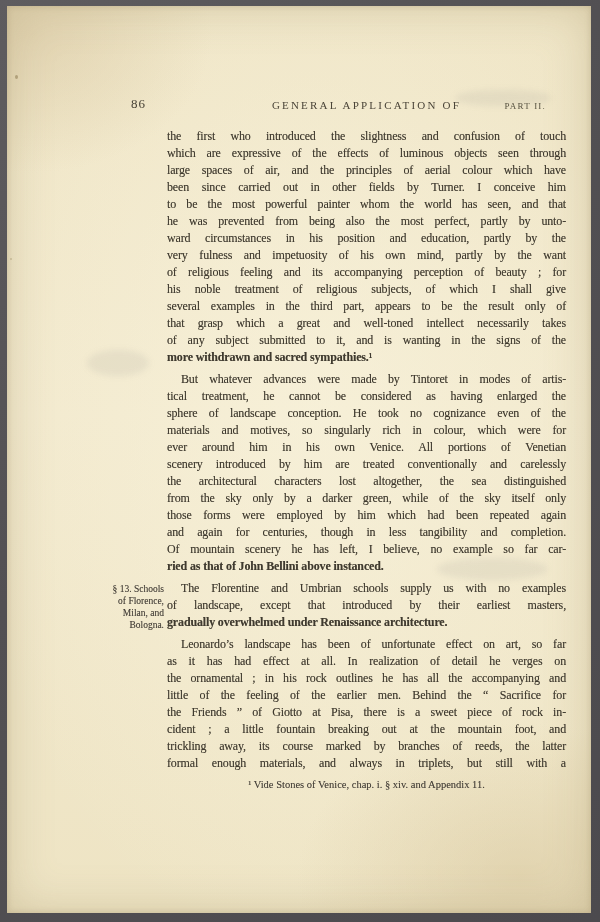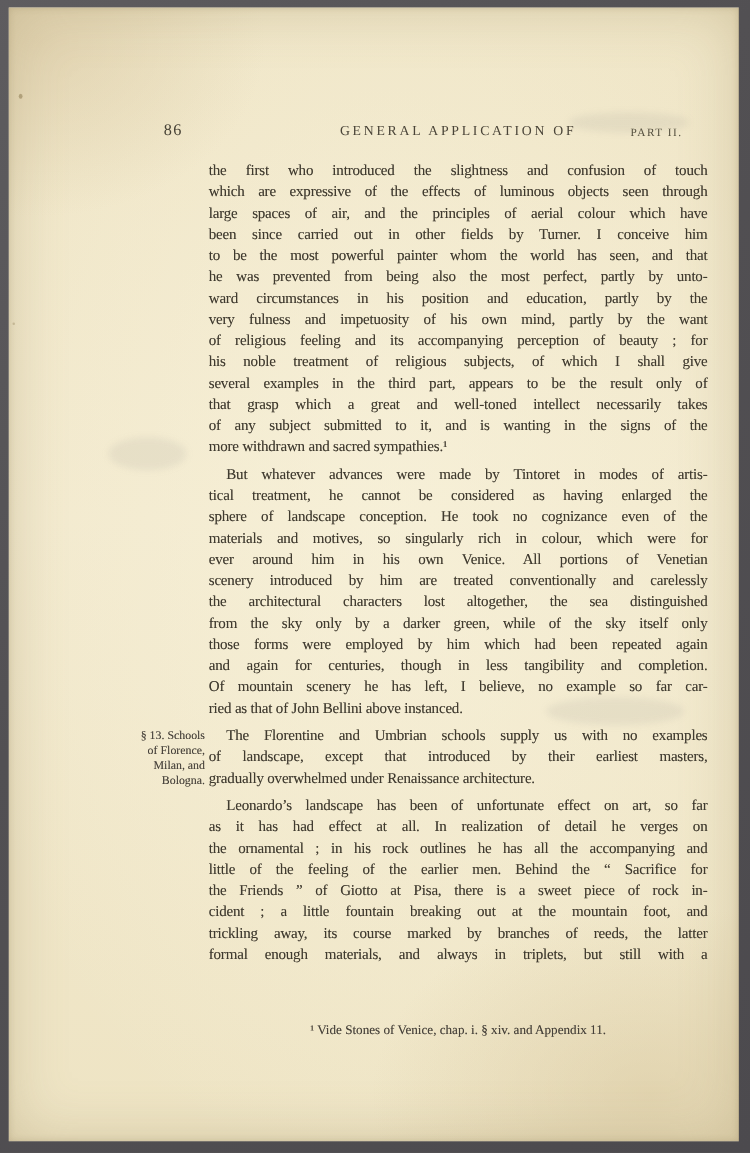--- a/index.html
+++ b/index.html
@@ -48,33 +48,33 @@
   .para { margin: 0 0 5px 0; }
   .para:last-child { margin-bottom: 0; }
   .line {
     font-size: 12px; line-height: 17px;
     letter-spacing: -0.15px;
     text-align: justify; text-align-last: justify;
     text-shadow: 0 0 0.5px rgba(62,56,44,0.45);
     white-space: normal;
   }
   .line.indent { text-indent: 14px; }
-  .line.last { text-align-last: left; }
+  .line.last { text-align-last: left; font-weight: bold; }
 
   
   .margin-note {
     position: absolute; left: 81px; top: 577px; width: 76px;
     font-size: 9.5px; line-height: 12px; color: #45403a;
     text-shadow: 0 0 0.4px rgba(62,56,44,0.4);
     text-align: right;
   }
 
   
   .footnote {
-    position: absolute; left: 160px; top: 813px; width: 399px;
+    position: absolute; left: 160px; top: 773px; width: 399px;
     text-align: center; font-size: 10.5px; color: #46413a;
     text-shadow: 0 0 0.4px rgba(62,56,44,0.4);
   }
 </style>
 </head>
 <body>
 
 <div class="scan-frame">
   <div class="page">
 

